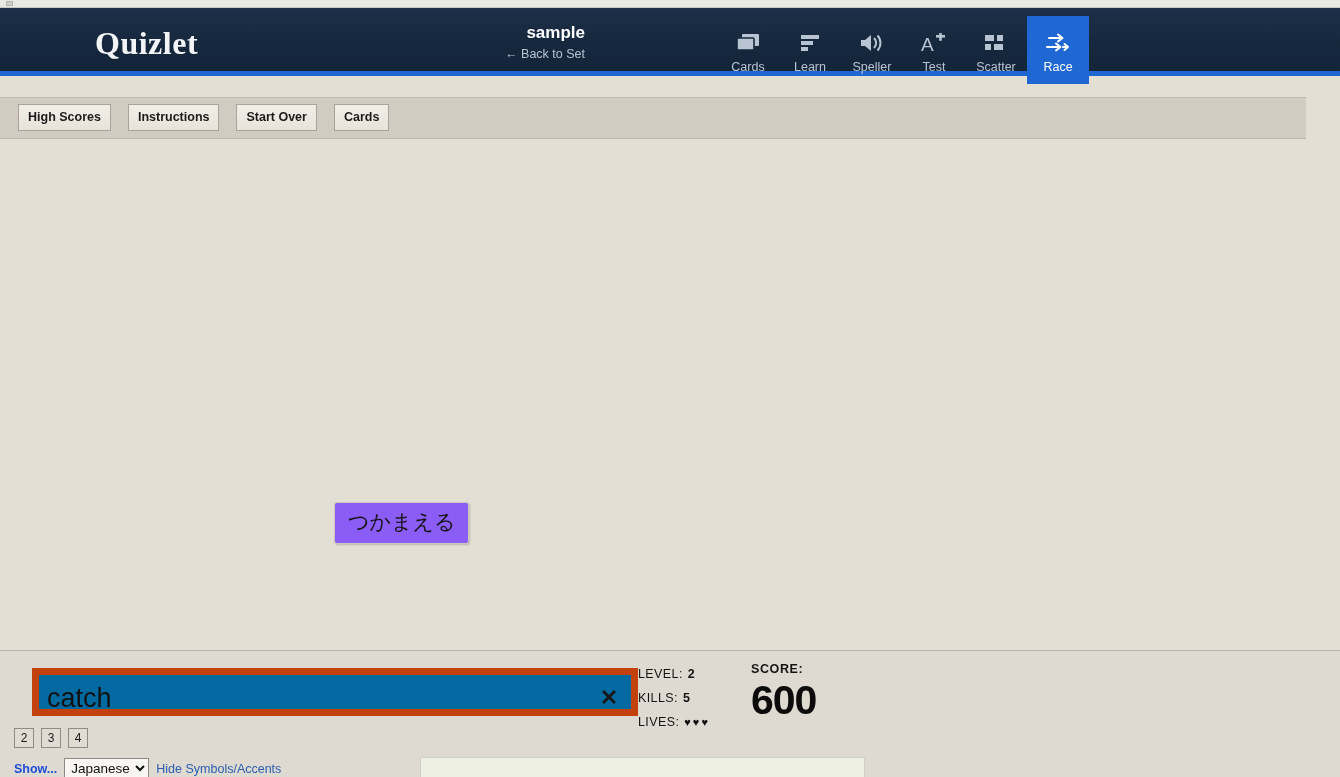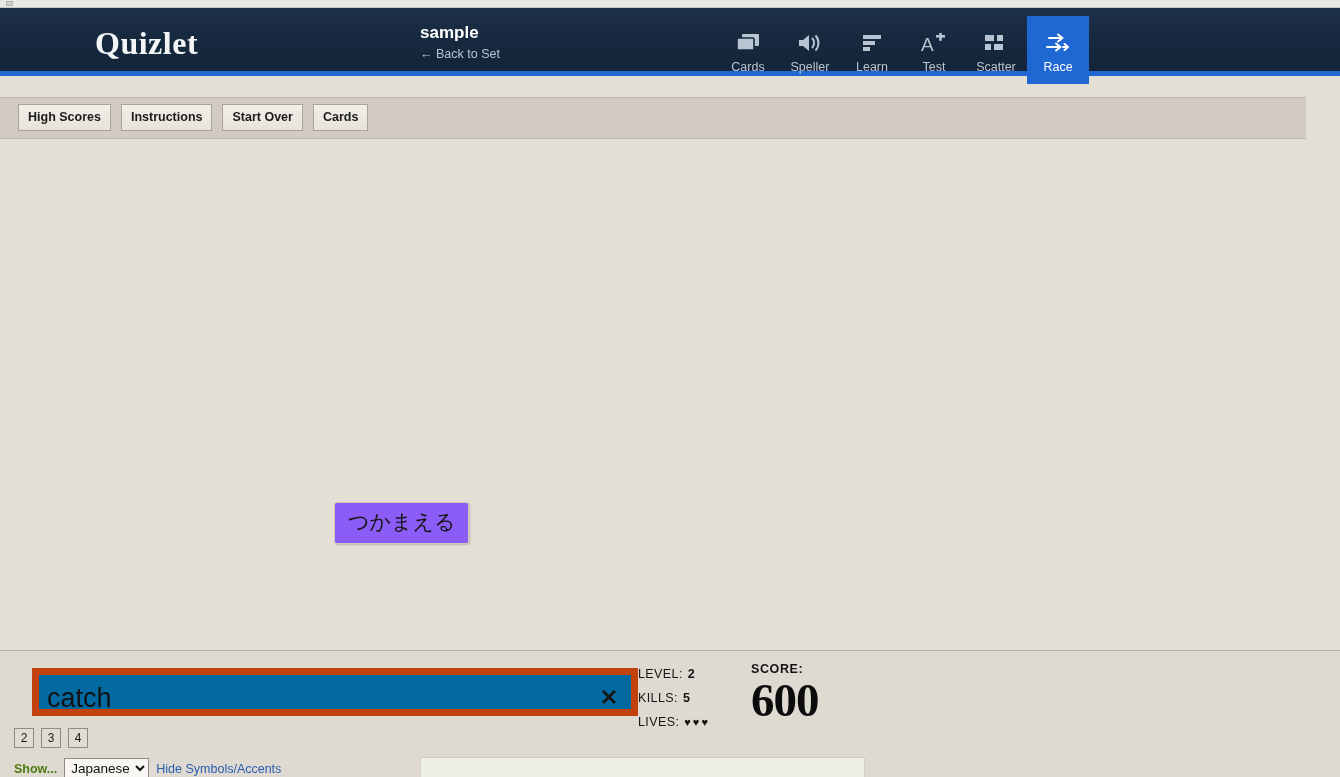--- a/index.html
+++ b/index.html
@@ -32,21 +32,21 @@
   .logo {
     position: absolute; left: 95px; top: 17px;
     font-family: "Liberation Serif", serif;
     font-weight: bold;
     font-size: 32px;
     color: #f3f4f6;
     letter-spacing: 0.5px;
   }
   .set-title-wrap {
     position: absolute; left: 420px; top: 14px; width: 165px;
-    text-align: left;
+    text-align: right;
   }
   .set-title {
     font-size: 17px; color: #ffffff; font-weight: bold;
     line-height: 22px;
   }
   .back-to-set {
     font-size: 12.5px; color: #b9c4d2; line-height: 18px;
     text-decoration: none; cursor: pointer;
     display: inline-block;
   }
@@ -77,21 +77,21 @@
 
   
   .toolbar-band {
     position: absolute; left: 0; top: 97px; width: 1306px; height: 42px;
     background: #d2cbc1;
     border-top: 1px solid #c0b9ae;
     border-bottom: 1px solid #c0b9ae;
   }
   .toolbar {
     position: absolute; left: 18px; top: 104px;
-    display: flex; gap: 10px;
+    display: flex; gap: 17px;
   }
   .tb-btn {
     font-size: 12.5px; font-weight: bold; color: #1b1b1b;
     background: linear-gradient(180deg, #f2efe9 0%, #e7e3da 100%);
     border: 1px solid #a9a399;
     padding: 5px 9px 6px 9px;
     line-height: 14px;
     cursor: pointer;
     font-family: "Liberation Sans", sans-serif;
   }
@@ -158,43 +158,43 @@
 
   .score-block {
     position: absolute; left: 751px; top: 10px;
     width: 106px;
   }
   .score-label {
     font-size: 12.5px; font-weight: bold; letter-spacing: 0.6px;
     color: #141414; line-height: 16px;
   }
   .score-value {
-    font-size: 47px; font-weight: bold; color: #0b0b0b;
-    line-height: 46px; letter-spacing: -1px; font-family: Liberation Serif, serif;
+    font-size: 41px; font-weight: bold; color: #0b0b0b;
+    line-height: 46px; letter-spacing: -1px;
   }
 
   .num-buttons {
     position: absolute; left: 14px; top: 77px;
     display: flex; gap: 7px;
   }
   .num-btn {
     width: 20px; height: 20px;
     border: 1px solid #8f8b84;
     background: #e0dcd4;
     font-size: 12px; color: #1a1a1a;
     display: flex; align-items: center; justify-content: center;
     cursor: pointer; line-height: 12px;
     font-family: "Liberation Sans", sans-serif;
   }
 
   .show-row {
     position: absolute; left: 14px; top: 107px;
     display: flex; align-items: center; gap: 7px;
   }
-  .show-label { font-size: 12.5px; font-weight: bold; color: #4d7c0f; }
+  .show-label { font-size: 12.5px; font-weight: bold; color: #1d4ed8; }
   .lang-select {
     font-size: 13.5px;
     font-family: "Liberation Sans", sans-serif;
     padding: 1px 2px;
     border: 1px solid #8f8b84;
     background: #f7f6f3;
     color: #111;
     height: 21px;
   }
   .hide-symbols {
@@ -234,38 +234,38 @@
           <svg width="26" height="20" viewBox="0 0 26 20">
             <rect x="7" y="1" width="17" height="12" rx="1" fill="#b9c4d2"></rect>
             <rect x="2" y="5" width="17" height="12" rx="1" fill="#b9c4d2" stroke="#16283d" stroke-width="1.6"></rect>
           </svg>
         </span>
         <span class="nav-label">Cards</span>
       </div>
 
       <div class="nav-item">
         <span class="nav-icon">
+          <svg width="22" height="20" viewBox="0 0 22 20">
+            <rect x="2" y="2" width="18" height="4" fill="#b9c4d2"></rect>
+            <rect x="2" y="8" width="12" height="4" fill="#b9c4d2"></rect>
+            <rect x="2" y="14" width="7" height="4" fill="#b9c4d2"></rect>
+          </svg>
+        </span>
+        <span class="nav-label">Learn</span>
+      </div>
+
+      <div class="nav-item">
+        <span class="nav-icon">
           <svg width="26" height="20" viewBox="0 0 26 20">
             <path d="M2 7 h4 L12 2 v16 L6 13 H2 z" fill="#b9c4d2"></path>
             <path d="M15 5 a7 7 0 0 1 0 10" stroke="#b9c4d2" stroke-width="2" fill="none"></path>
             <path d="M18.5 2.5 a11 11 0 0 1 0 15" stroke="#b9c4d2" stroke-width="2" fill="none"></path>
           </svg>
         </span>
         <span class="nav-label">Speller</span>
-      </div>
-
-      <div class="nav-item">
-        <span class="nav-icon">
-          <svg width="22" height="20" viewBox="0 0 22 20">
-            <rect x="2" y="2" width="18" height="4" fill="#b9c4d2"></rect>
-            <rect x="2" y="8" width="12" height="4" fill="#b9c4d2"></rect>
-            <rect x="2" y="14" width="7" height="4" fill="#b9c4d2"></rect>
-          </svg>
-        </span>
-        <span class="nav-label">Learn</span>
       </div>
 
       <div class="nav-item">
         <span class="nav-icon">
           <svg width="26" height="21" viewBox="0 0 26 21">
             <text x="0" y="18" font-family="Liberation Sans, sans-serif" font-size="19" fill="#b9c4d2">A</text>
             <rect x="15" y="2" width="9" height="2.6" fill="#b9c4d2"></rect>
             <rect x="18.2" y="-1.2" width="2.6" height="9" fill="#b9c4d2"></rect>
           </svg>
         </span>

